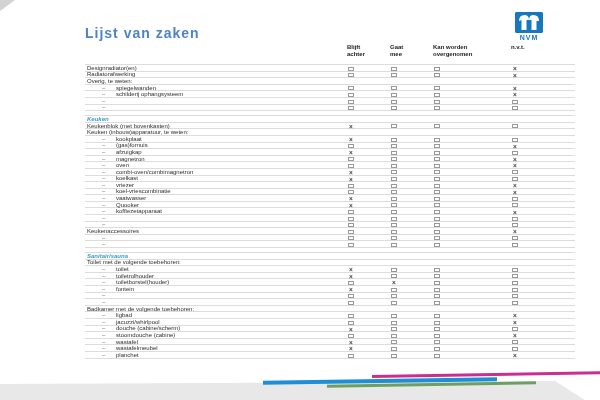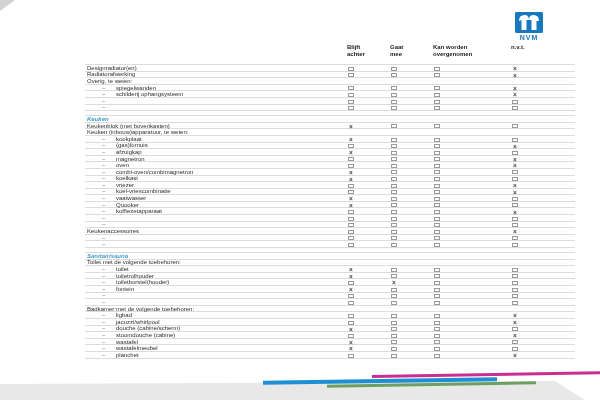--- a/index.html
+++ b/index.html
@@ -50,20 +50,21 @@
   .stripe-blue{left:263px;top:379px;width:234px;height:3.5px;background:var(--stripe-blue);}
   .stripe-magenta{left:372px;top:372.5px;width:240px;height:3px;background:var(--stripe-magenta);}
 </style>
 </head>
 <body>
 
 <div class="page">
 
   <div class="corner-smudge"></div>
 
+  <div class="title">Lijst van zaken</div>
 
   <div class="logo">
     <div class="logo-box">
       <svg width="28" height="21" viewBox="0 0 28 21">
         <rect x="0" y="0" width="28" height="21" fill="#1878BE"></rect>
         <path d="M4 9 Q4 3 9.5 3 Q14 3 14 8 L11.5 8 L11.5 18 L6.5 18 L6.5 8 Z" fill="#fff"></path>
         <path d="M14 8 Q14 3 18.5 3 Q24 3 24 9 L21.5 9 L21.5 18 L16.5 18 L16.5 8 Z" fill="#fff"></path>
       </svg>
     </div>
     <div class="logo-text">NVM</div>

